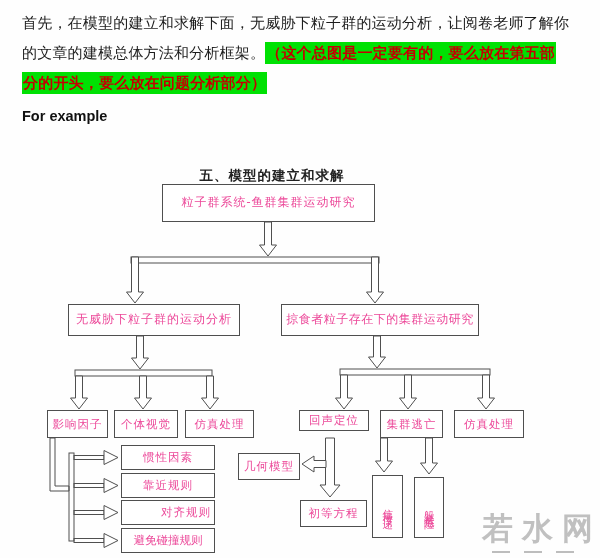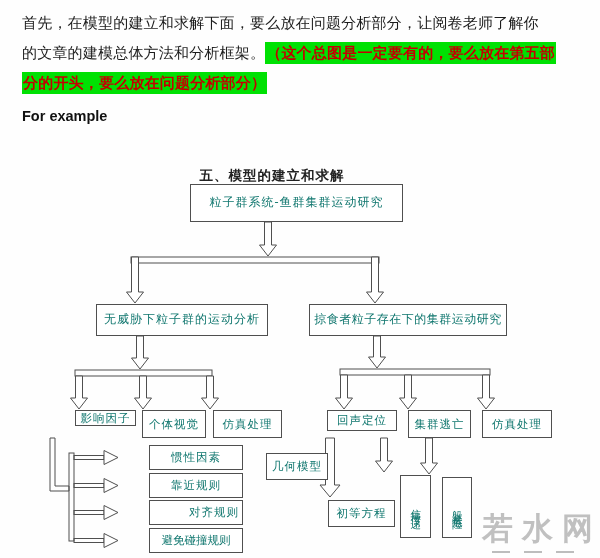--- a/index.html
+++ b/index.html
@@ -7,34 +7,34 @@
     position:relative;width:600px;height:558px;background:#fefefe;
     overflow:hidden;font-family:"Liberation Serif", serif;color:#1a1a1a;
   }
   .doc-line{position:absolute;left:22px;white-space:nowrap;font-size:15px;letter-spacing:0.2px;color:#1c1c1c;}
   .hl{background:#00e103;color:#c40000;font-weight:bold;padding:3px 1px;}
   .for-example{position:absolute;left:22px;font-family:"Liberation Sans",sans-serif;font-weight:bold;font-size:14.5px;color:#111;}
   .fc-title{position:absolute;left:122px;top:150px;width:300px;text-align:center;font-size:13.5px;font-weight:bold;color:#222;letter-spacing:1px;margin-top:17px;}
   .fc-box{
     position:absolute;border:1px solid #4f4f4f;background:#fff;
     display:flex;align-items:center;justify-content:center;text-align:center;
-    font-size:11.5px;color:#0f766e;letter-spacing:1px;line-height:1.1;box-sizing:border-box;margin-left:28px;
+    font-size:11.5px;color:#ec4899;letter-spacing:1px;line-height:1.1;box-sizing:border-box;
   }
   .fc-box.big{font-size:12px;}
   .fc-box.vert{writing-mode:vertical-rl;text-orientation:upright;letter-spacing:3px;font-size:10.5px;}
   svg.connectors{position:absolute;left:0;top:0;}
   .watermark{position:absolute;left:482px;top:508px;font-size:31px;color:rgba(140,140,140,0.55);letter-spacing:9px;white-space:nowrap;font-weight:bold;}
   .wm-dash{position:absolute;top:551px;height:2px;background:#bdbdbd;}
 </style>
 </head>
 <body>
 
 <div class="page">
 
-  <div class="doc-line" style="top:14px;">首先，在模型的建立和求解下面，要么放在问题分析部分，让阅卷老师了解你</div>
+  <div class="doc-line" style="top:14px;">首先，在模型的建立和求解下面，无威胁下粒子群的运动分析，让阅卷老师了解你</div>
   <div class="doc-line" style="top:74px;"><span class="hl">分的开头，要么放在问题分析部分）</span></div>
   <div class="doc-line" style="top:44px;"><span>的文章的建模总体方法和分析框架。</span><span class="hl">（这个总图是一定要有的，要么放在第五部</span></div>
   <div class="for-example" style="top:108px;">For example</div>
 
   <div class="fc-title">五、模型的建立和求解</div>
 
   <svg class="connectors" width="600" height="558" viewBox="0 0 600 558">
     <g stroke="#4f4f4f" stroke-width="1">
 
       <polygon fill="#fff" points="264.5,222 264.5,245 259.5,245 268,256 276.5,245 271.5,245 271.5,222"></polygon>
@@ -75,21 +75,21 @@
       <polygon fill="#fff" points="380.5,438 380.5,461 375.5,461 384,472 392.5,461 387.5,461 387.5,438"></polygon>
       <polygon fill="#fff" points="425.5,438 425.5,463 420.5,463 429,474 437.5,463 432.5,463 432.5,438"></polygon>
     </g>
   </svg>
 
   <div class="fc-box big" style="left:162px;top:184px;width:213px;height:38px;">粒子群系统-鱼群集群运动研究</div>
 
   <div class="fc-box big" style="left:68px;top:304px;width:172px;height:32px;">无威胁下粒子群的运动分析</div>
   <div class="fc-box big" style="left:281px;top:304px;width:198px;height:32px;letter-spacing:0.5px;">掠食者粒子存在下的集群运动研究</div>
 
-  <div class="fc-box" style="left:47px;top:410px;width:61px;height:16px;">影响因子</div>
+  <div class="fc-box" style="left:47px;top:410px;width:61px;height:28px;">影响因子</div>
   <div class="fc-box" style="left:114px;top:410px;width:64px;height:28px;">个体视觉</div>
   <div class="fc-box" style="left:185px;top:410px;width:69px;height:28px;">仿真处理</div>
 
   <div class="fc-box" style="left:299px;top:410px;width:70px;height:21px;">回声定位</div>
   <div class="fc-box" style="left:380px;top:410px;width:63px;height:28px;">集群逃亡</div>
   <div class="fc-box" style="left:454px;top:410px;width:70px;height:28px;">仿真处理</div>
 
   <div class="fc-box" style="left:121px;top:445px;width:94px;height:25px;">惯性因素</div>
   <div class="fc-box" style="left:121px;top:473px;width:94px;height:25px;">靠近规则</div>
   <div class="fc-box" style="left:121px;top:500px;width:94px;height:25px;padding-left:36px;">对齐规则</div>

